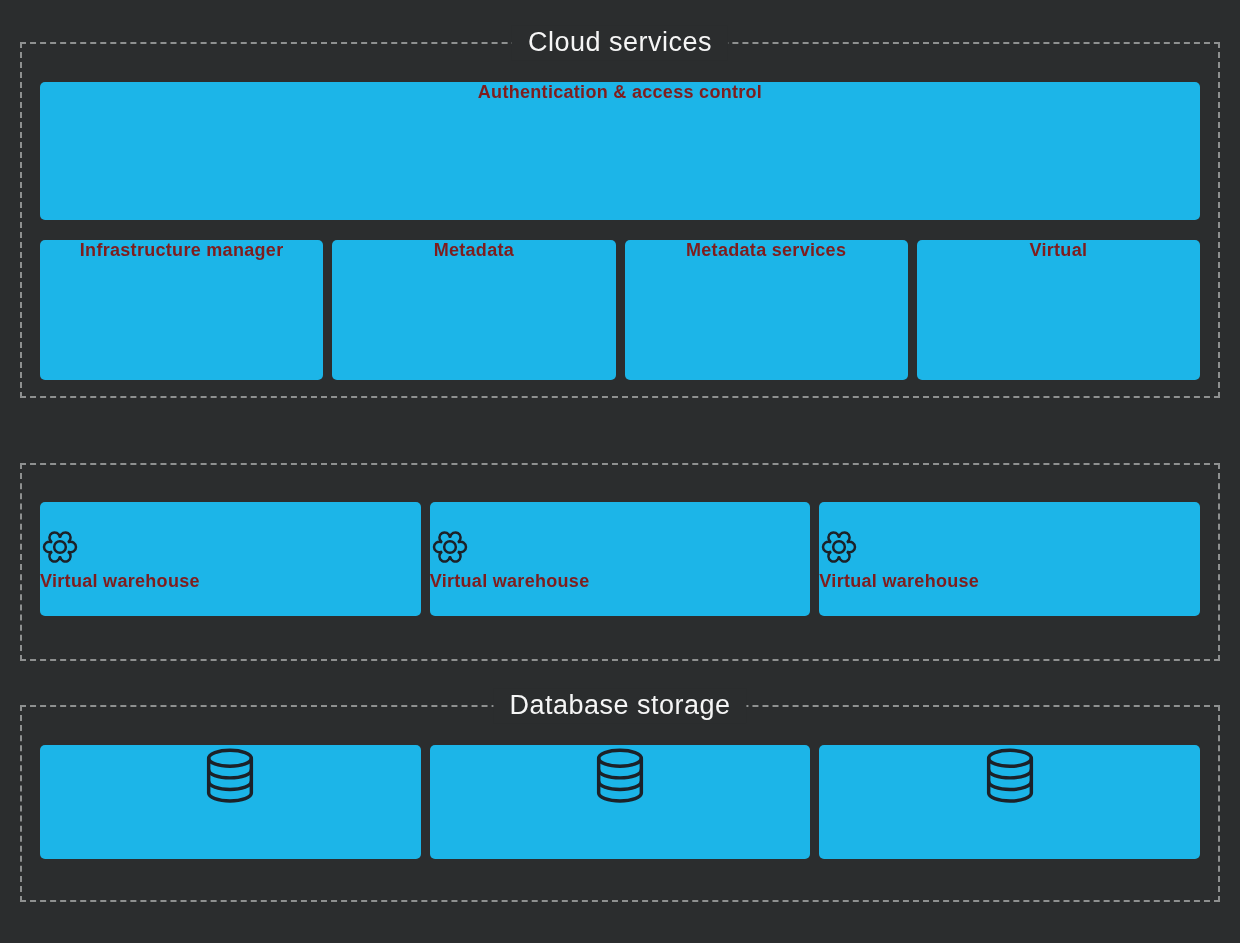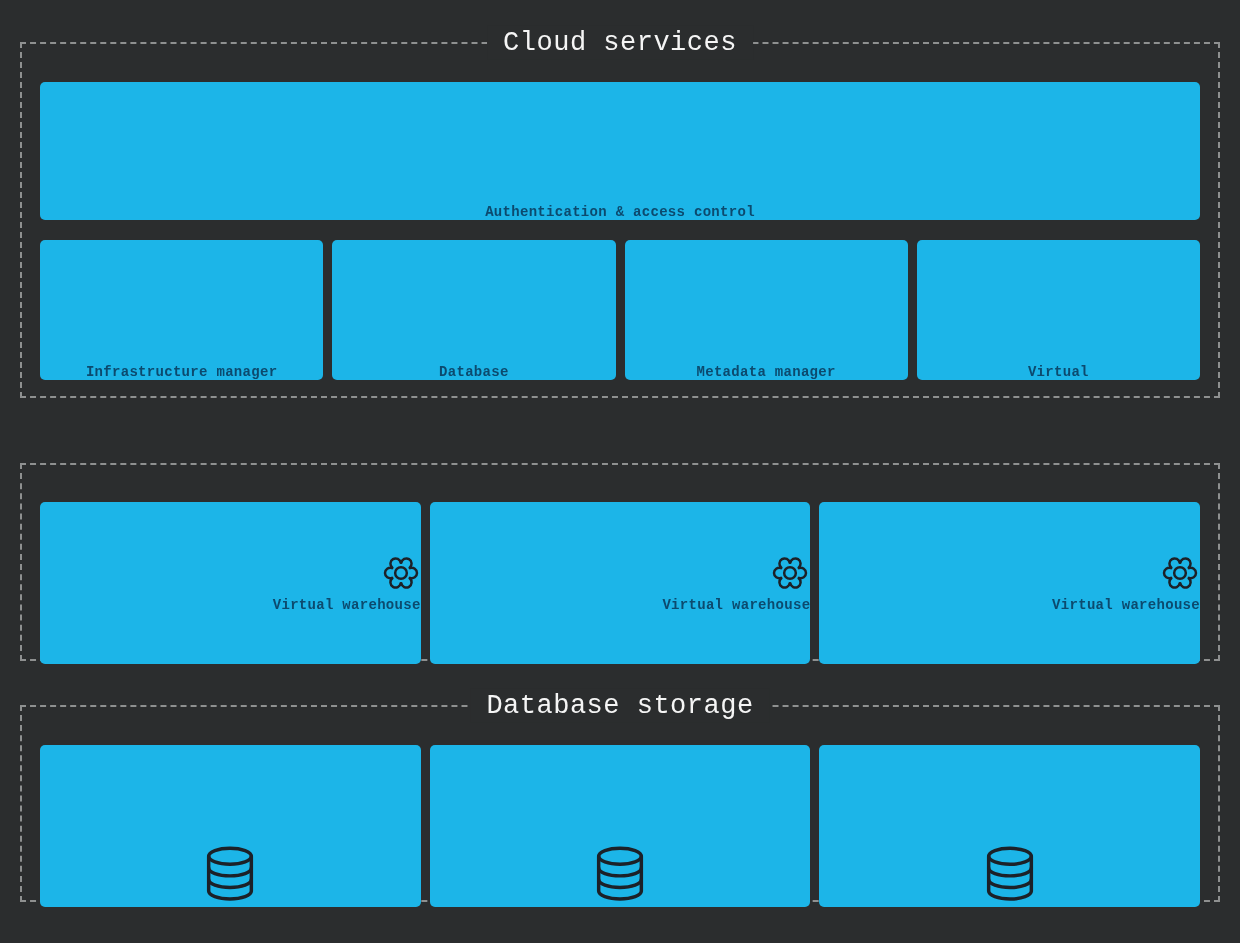--- a/index.html
+++ b/index.html
@@ -2,21 +2,21 @@
 <html><head>
 <meta charset="utf-8">
 <style>
   * { margin: 0; padding: 0; box-sizing: border-box; }
   html, body { background: #2b2d2e; }
   .canvas {
     position: relative;
     width: 1240px;
     height: 943px;
     background: #2b2d2e;
-    font-family: Liberation Mono, monospace;
+    font-family: Liberation Sans, sans-serif;
     overflow: hidden;
   }
   .section {
     position: absolute;
     left: 20px;
     width: 1200px;
     border: 2px dashed #8e9090;
   }
   .section--cloud    { top: 42px;  height: 356px; padding: 38px 18px 16px 18px; }
   .section--query    { top: 463px; height: 198px; padding: 37px 18px 0 18px; }
@@ -30,33 +30,33 @@
     padding: 2px 16px;
     color: #f5f5f5;
     font-size: 27px;
     font-weight: 500;
     letter-spacing: 0.5px;
     white-space: nowrap;
   }
   .node {
     background: #1cb5e8;
     border-radius: 5px;
-    color: #0c4a6e;
+    color: #7f1d1d;
     display: flex;
-    align-items: flex-end;
+    align-items: flex-start;
     justify-content: center;
-    font-size: 14px;
+    font-size: 18px;
     font-weight: 600;
     letter-spacing: 0.3px;
   }
   .banner { height: 138px; width: 100%; }
   .row { display: flex; gap: 9px; }
   .row--services { margin-top: 20px; }
   .row--services .node { flex: 1; height: 140px; }
-  .row--wide .node { flex: 1; height: 162px; }
+  .row--wide .node { flex: 1; height: 114px; }
   .wh-node { flex-direction: column; }
   .wh-node .icon-wrap { line-height: 0; margin-bottom: 4px; }
   svg { display: block; stroke: #1c2128; fill: none; }
 </style>
 </head>
 <body>
 
 <div class="canvas">
 
   <div class="section section--cloud">
@@ -64,24 +64,24 @@
 
     <div class="node banner">
       <span>Authentication &amp; access control</span>
     </div>
 
     <div class="row row--services">
       <div class="node">
         <span>Infrastructure manager</span>
       </div>
       <div class="node">
-        <span>Database</span>
+        <span>Metadata</span>
       </div>
       <div class="node">
-        <span>Metadata manager</span>
+        <span>Metadata services</span>
       </div>
       <div class="node">
         <span>Virtual</span>
       </div>
     </div>
   </div>
 
   <div class="section section--query">
 
     <div class="row row--wide">

